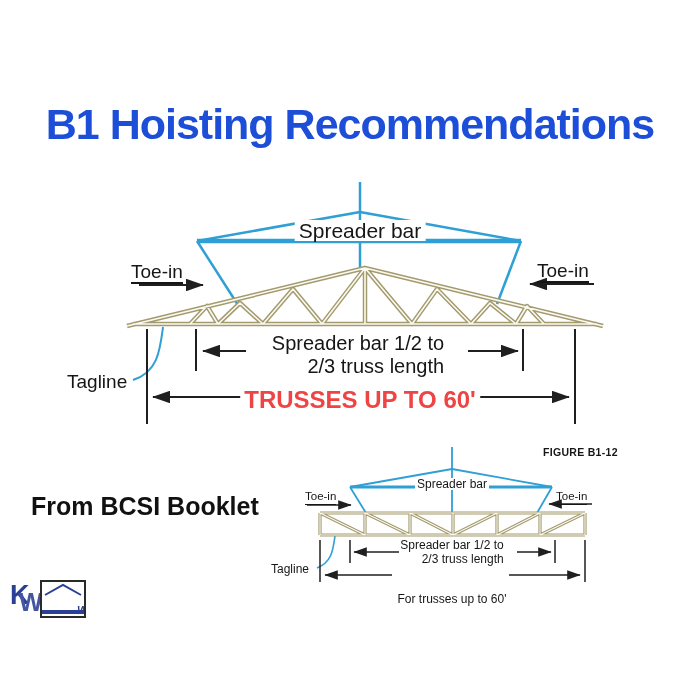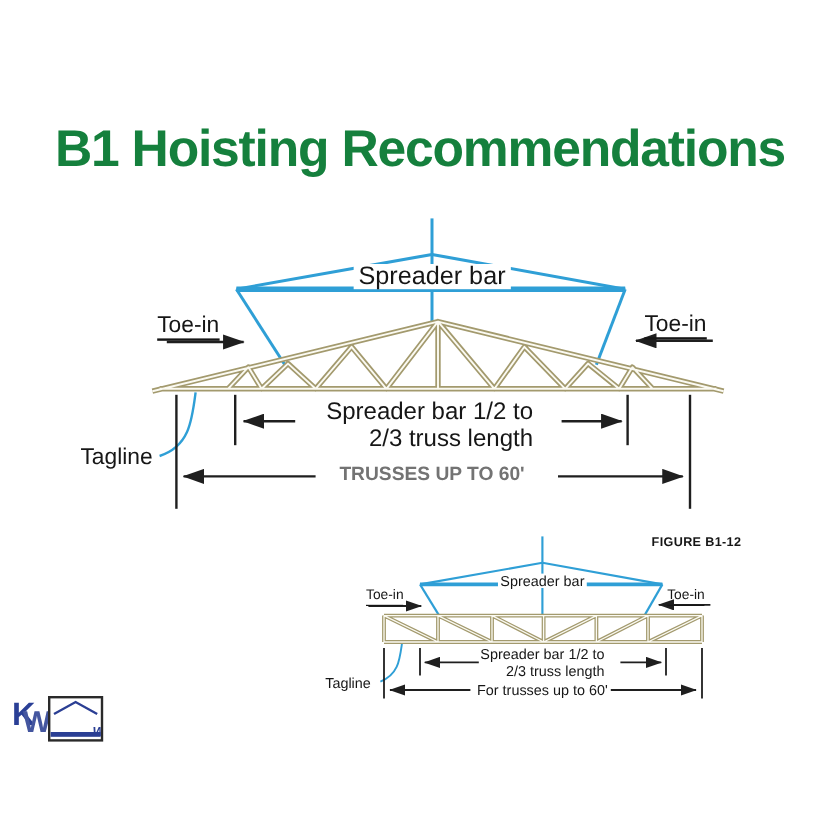--- a/index.html
+++ b/index.html
@@ -2,27 +2,27 @@
 <html><head>
 <meta charset="utf-8">
 <style>
   html,body{margin:0;padding:0;background:#fff;}
   .slide{position:relative;width:700px;height:699px;background:#ffffff;overflow:hidden;
          font-family:"Liberation Sans",sans-serif;}
   .lbl{position:absolute;line-height:1;color:#161616;white-space:nowrap;
        font-family:"Liberation Sans",sans-serif;}
   .ctr{transform:translateX(-50%);text-align:right;}
   .title{top:103px;left:0;width:700px;text-align:center;font-size:43px;font-weight:bold;
-         color:#15803d;letter-spacing:-1px;}
+         color:#1d4ed8;letter-spacing:-1px;}
   .toein{font-size:19px;border-bottom:2px solid #161616;padding-bottom:1px;}
   .toein-sm{font-size:11.5px;border-bottom:1.5px solid #161616;padding-bottom:1px;}
   .onln{background:#ffffff;padding:0 4px;}
   .dim2{font-size:20px;line-height:23px;}
   .dim2-sm{font-size:12px;line-height:14px;}
-  .bluedim{color:#737373;font-weight:bold;font-size:16px;}
+  .bluedim{color:#ef4444;font-weight:bold;font-size:24px;}
   .fig{font-size:10.5px;font-weight:bold;letter-spacing:.3px;}
   .bcsi{font-size:25px;font-weight:bold;color:#111;}
   .tag{font-size:19px;}
   .tag-sm{font-size:12px;}
   .spl{font-size:21px;}
   .spl-sm{font-size:12px;}
   svg.art{position:absolute;left:0;top:0;}
   
   .logo{position:absolute;left:10px;top:580px;width:76px;height:40px;display:flex;}
   .logo-kw{position:relative;width:30px;height:40px;}
@@ -118,30 +118,31 @@
   <div class="lbl toein" style="left:131px;top:262px;">Toe-in</div>
   <div class="lbl toein" style="left:537px;top:261px;">Toe-in</div>
   <div class="lbl dim2 ctr" style="left:358px;top:332px;">
     <div>Spreader bar 1/2 to</div>
     <div>2/3 truss length</div>
   </div>
   <div class="lbl bluedim ctr onln" style="left:360px;top:388px;">TRUSSES UP TO 60'</div>
   <div class="lbl tag" style="left:67px;top:372px;">Tagline</div>
 
   <div class="lbl fig" style="left:543px;top:447px;">FIGURE B1-12</div>
+  <div class="lbl bcsi" style="left:31px;top:494px;">From BCSI Booklet</div>
 
   <div class="lbl spl-sm onln ctr" style="left:452px;top:478px;padding:0 2px;">Spreader bar</div>
   <div class="lbl toein-sm" style="left:305px;top:491px;">Toe-in</div>
   <div class="lbl toein-sm" style="left:556px;top:491px;">Toe-in</div>
   <div class="lbl dim2-sm ctr" style="left:452px;top:538px;">
     <div>Spreader bar 1/2 to</div>
     <div>2/3 truss length</div>
   </div>
   <div class="lbl tag-sm" style="left:271px;top:563px;">Tagline</div>
-  <div class="lbl dim2-sm ctr" style="left:452px;top:568px;">For trusses up to 60'</div>
+  <div class="lbl dim2-sm ctr" style="left:452px;top:592px;">For trusses up to 60'</div>
 
   <div class="logo">
     <div class="logo-kw">
       <span class="k">K</span>
       <span class="w">W</span>
     </div>
     <div class="logo-wtca">
       <svg width="42" height="14" viewBox="0 0 42 14">
         <path d="M3,13 L21,3 L39,13" fill="none" stroke="#2b3f94" stroke-width="2"></path>
       </svg>

